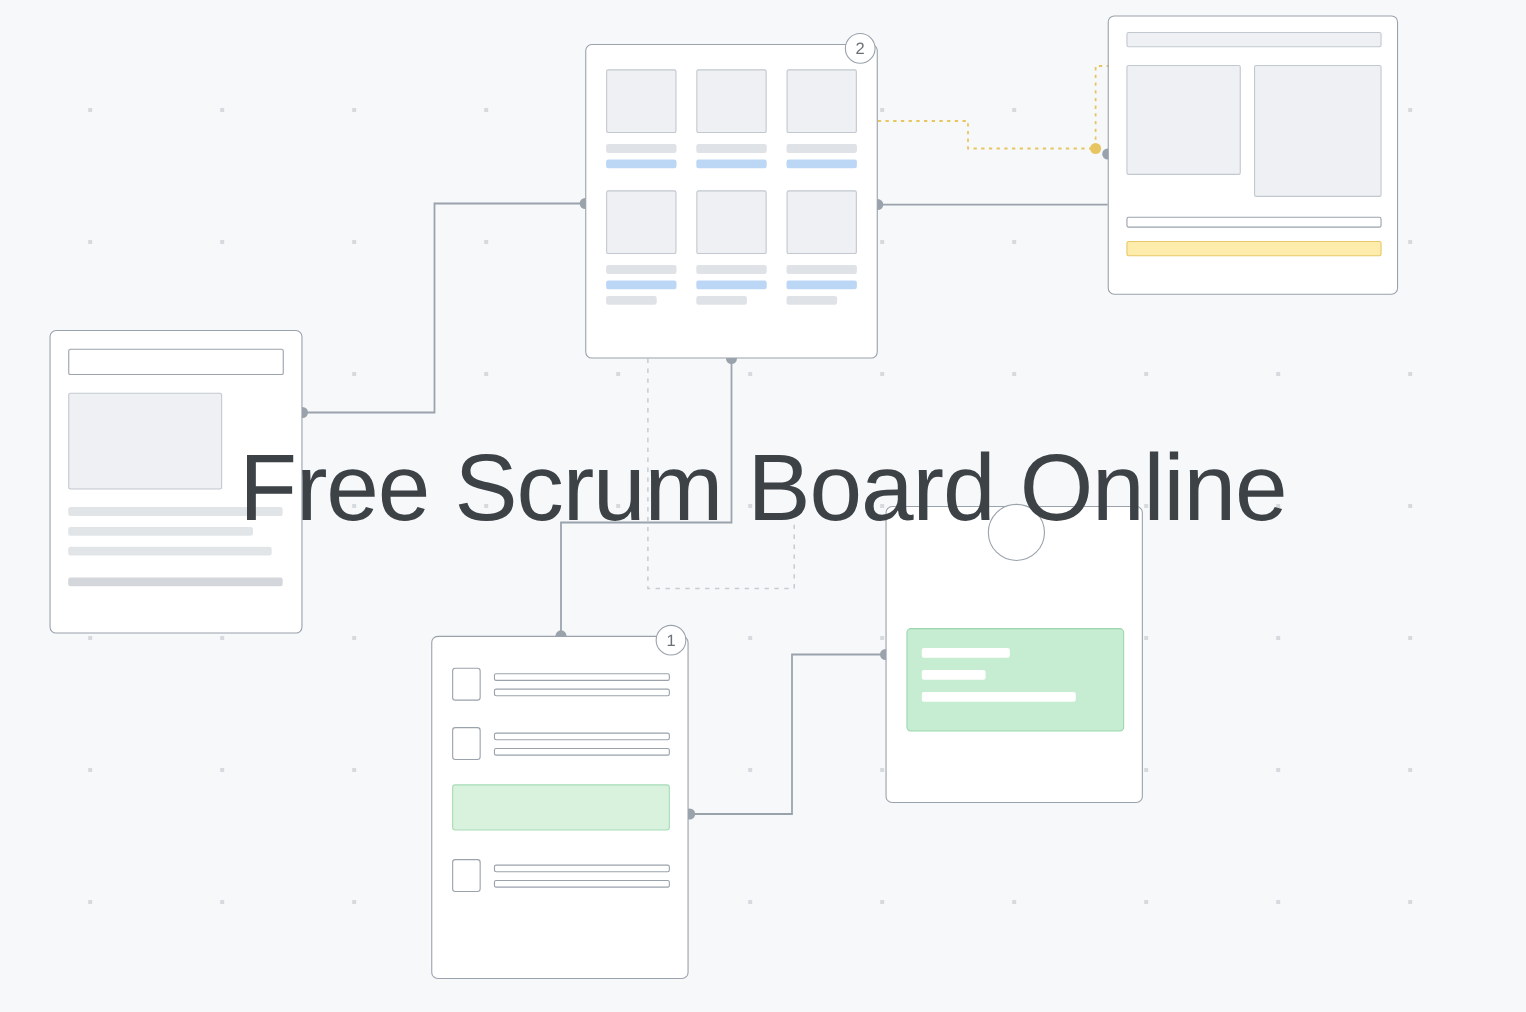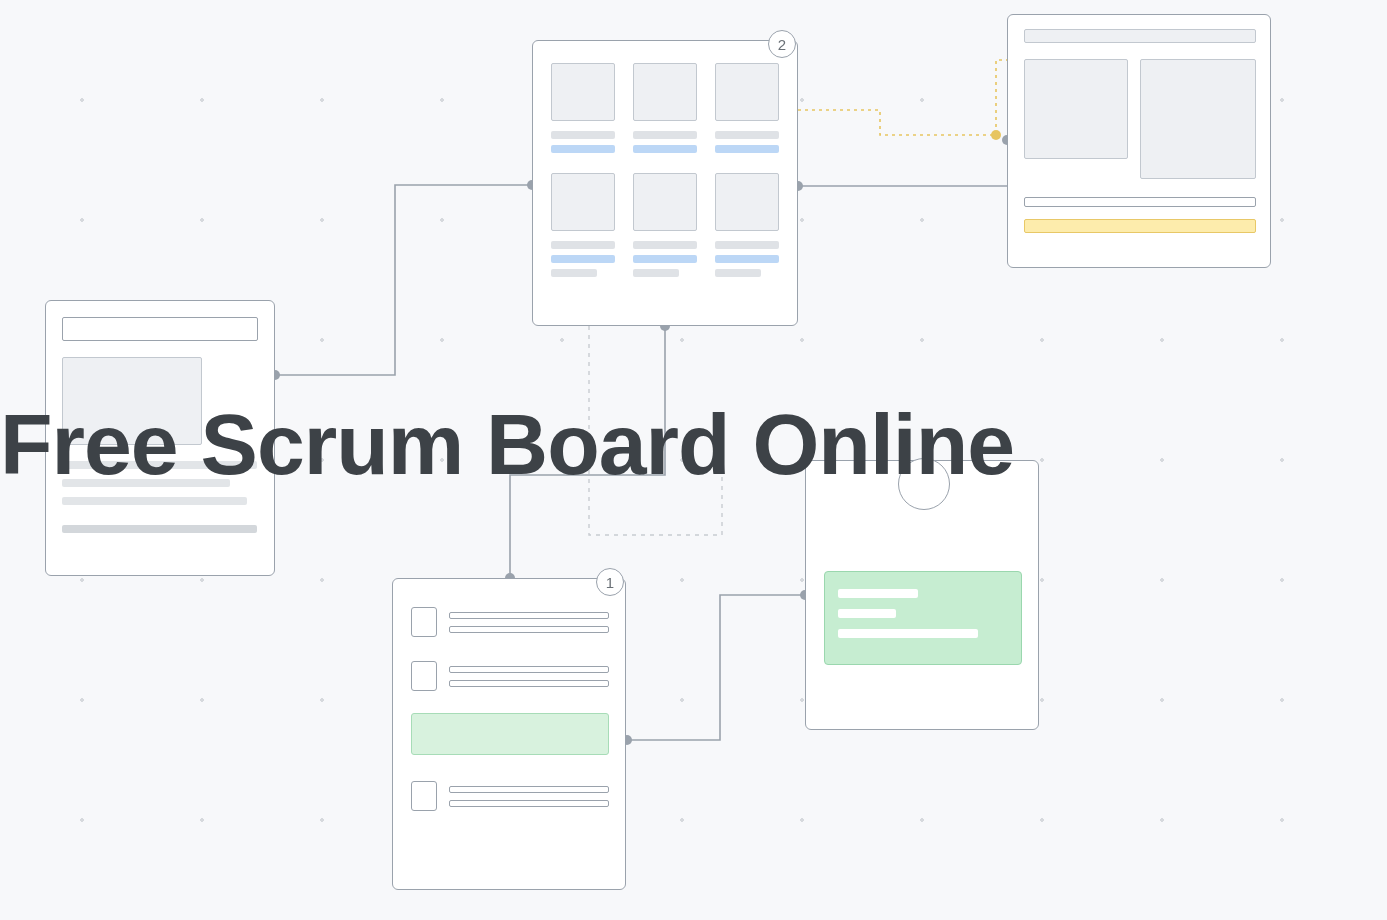--- a/index.html
+++ b/index.html
@@ -10,22 +10,23 @@
     background: #f7f8fa;
     font-family: -apple-system, BlinkMacSystemFont, "Segoe UI", Helvetica, Arial, sans-serif;
     position: relative;
     overflow: hidden;
   }
   #page-title {
     position: absolute;
     left: 0;
     width: 100%;
     top: 395px;
+    text-align: center;
     font-size: 86px;
-    font-weight: 700;
+    font-weight: 400;
     color: #3d4247;
     letter-spacing: -1px;
     z-index: 50;
     pointer-events: none;
   }
   svg.canvas {
     position: absolute;
     top:0; left:0;
     z-index: 1;
   }

